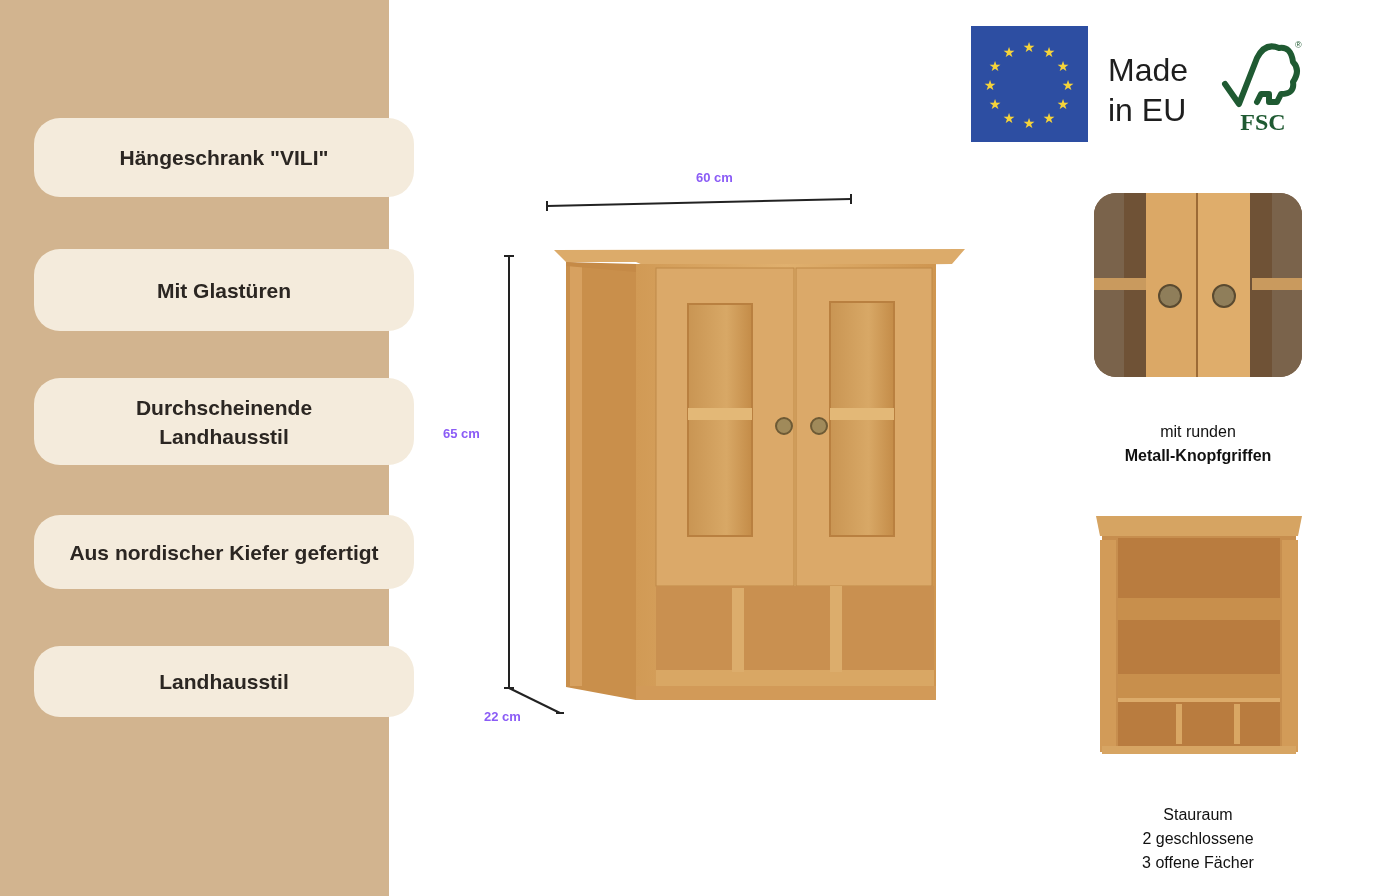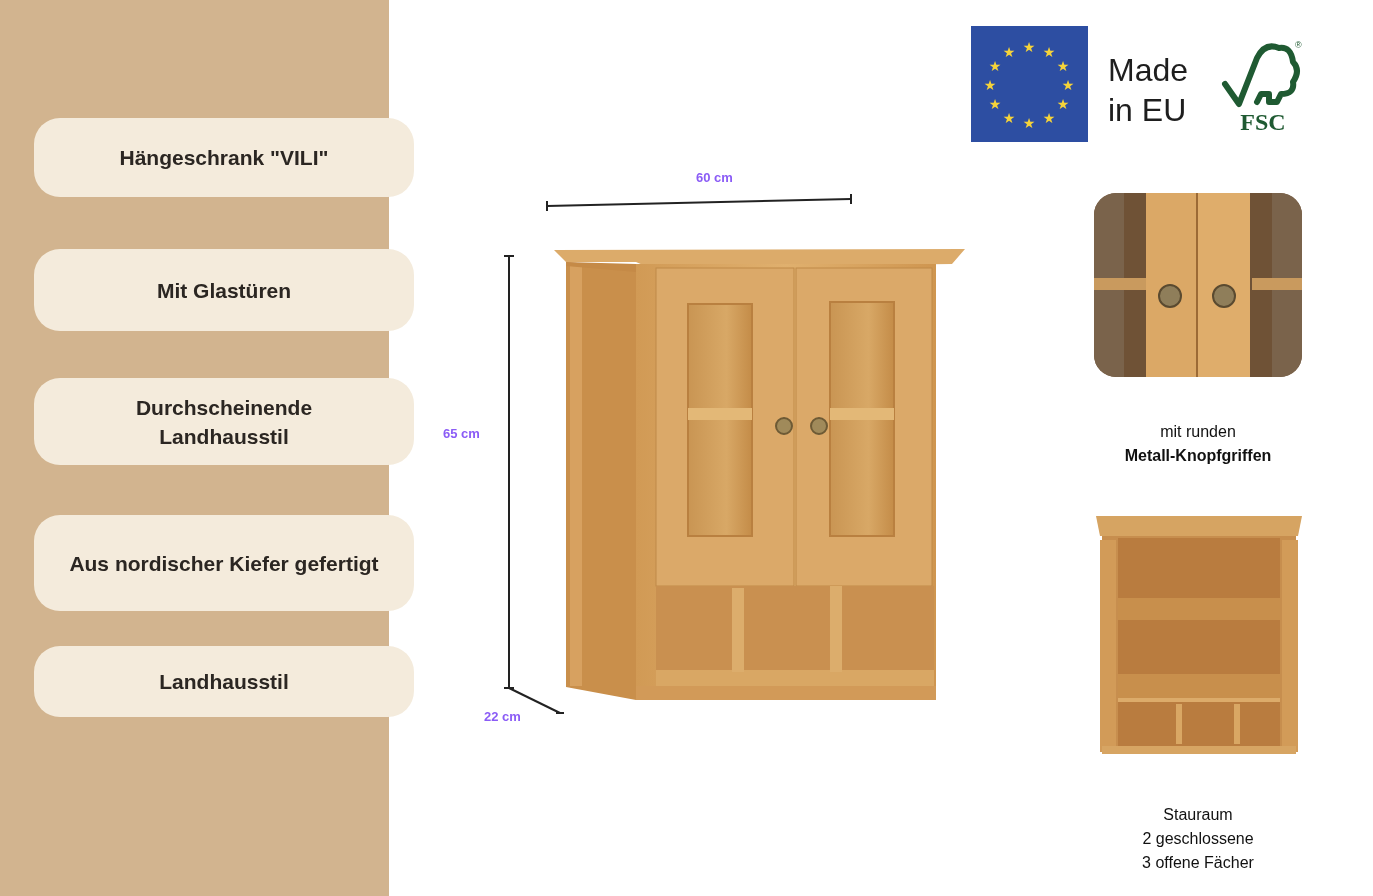--- a/index.html
+++ b/index.html
@@ -26,21 +26,21 @@
 </div>
 <div class="pill" style="top:249px;height:82px;">
   <span>Mit Glastüren</span>
 </div>
 <div class="pill" style="top:378px;height:87px;justify-content:center;">
   <div>
     <span>Durchscheinende</span>
     <span>Landhausstil</span>
   </div>
 </div>
-<div class="pill" style="top:515px;height:96px;">
+<div class="pill" style="top:515px;height:74px;">
   <span>Aus nordischer Kiefer gefertigt</span>
 </div>
 <div class="pill" style="top:646px;height:71px;">
   <span>Landhausstil</span>
 </div>
 
 <div class="dim-label" style="left:696px;top:170px;">60 cm</div>
 <div class="dim-label" style="left:443px;top:426px;">65 cm</div>
 <div class="dim-label" style="left:484px;top:709px;">22 cm</div>
 

